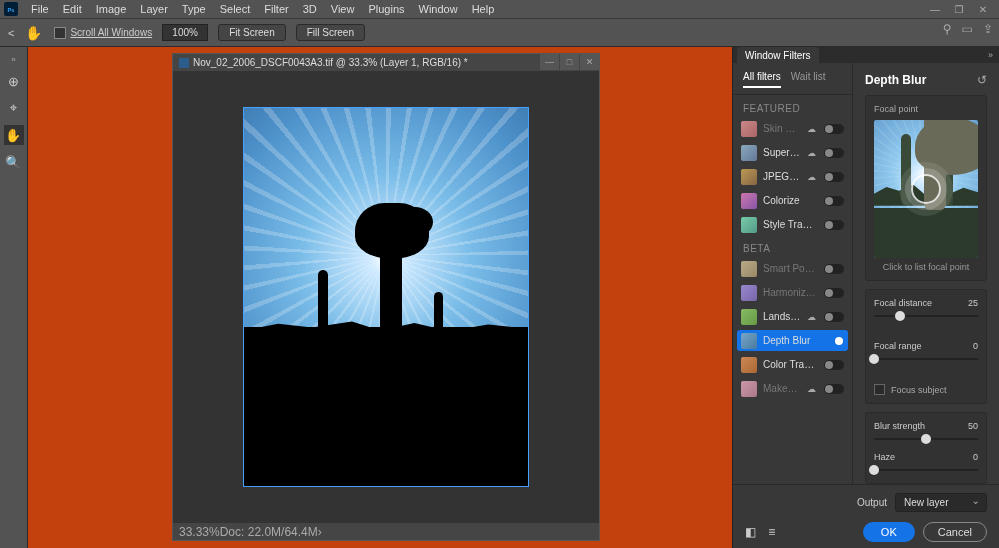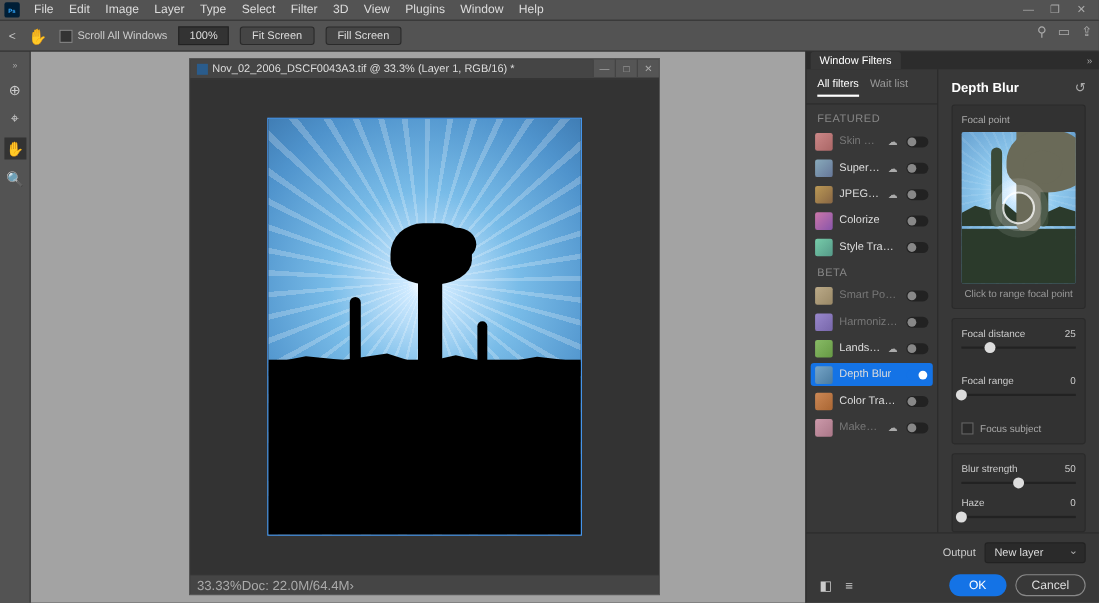--- a/index.html
+++ b/index.html
@@ -11,37 +11,37 @@
 .menubar .logo svg { width: 10px; height: 10px; }
 .menubar .menu-item { padding: 2px 7px; color: #ddd; cursor: pointer; font-size: 11px; }
 .window-controls { position: absolute; right: 4px; top: 2px; display: flex; gap: 0; }
 .window-controls span { width: 24px; height: 14px; display: flex; align-items: center; justify-content: center; color: #aaa; cursor: pointer; font-size: 10px; }
 
 
 .optionsbar { height: 29px; background: #535353; border-top: 1px solid #383838; border-bottom: 1px solid #2a2a2a; display: flex; align-items: center; padding: 0 8px; gap: 10px; }
 .optionsbar .tool-indicator { width: 20px; height: 20px; display: flex; align-items: center; justify-content: center; }
 .optionsbar .hand-icon { color: #ccc; font-size: 14px; }
 .optionsbar .checkbox { width: 12px; height: 12px; border: 1px solid #888; background: #333; }
-.optionsbar .opt-label { font-size: 10px; color: #ccc; }
+.optionsbar .opt-label { font-size: 10px; color: #ccc; text-decoration: underline; }
 .optionsbar .field { background: #333; border: 1px solid #222; padding: 2px 6px; font-size: 10px; color: #ddd; width: 46px; text-align: center; }
 .optionsbar .btn { background: #454545; border: 1px solid #2a2a2a; padding: 2px 10px; font-size: 10px; color: #ddd; border-radius: 3px; }
 .right-icons { position: absolute; right: 6px; top: 22px; display: flex; gap: 10px; align-items: center; }
 .right-icons span { color: #aaa; font-size: 12px; cursor: pointer; }
 
 
 .main { display: flex; height: calc(100% - 47px); }
 
 
 .toolbar { width: 28px; background: #535353; border-right: 1px solid #2a2a2a; display: flex; flex-direction: column; align-items: center; padding-top: 8px; gap: 7px; }
 .toolbar .collapse { color: #aaa; font-size: 8px; }
 .toolbar .tool { width: 20px; height: 20px; display: flex; align-items: center; justify-content: center; color: #ccc; cursor: pointer; font-size: 13px; }
 .toolbar .tool.active { background: #333; }
 
 
-.canvas-area { flex: 1; background: #a3a3a3; position: relative; display: flex; flex-direction: column; align-items: center; padding-top: 6px; padding-left: 12px; }
+.canvas-area { flex: 1; background: #c2410c; position: relative; display: flex; flex-direction: column; align-items: center; padding-top: 6px; padding-left: 12px; }
 .doc-window { width: 428px; background: #333; border: 1px solid #555; }
 .doc-titlebar { height: 18px; background: #454545; border-bottom: 1px solid #333; display: flex; align-items: center; padding: 0 6px; font-size: 10px; color: #ddd; position: relative; }
 .doc-titlebar .doc-indicator { width:10px; height:10px; background:#2a5c8c; margin-right:4px; }
 .doc-win-ctrl { position: absolute; right: 0; top: 0; display: flex; }
 .doc-win-ctrl span { width: 20px; height: 16px; display:flex; align-items:center; justify-content:center; color:#aaa; font-size:9px; background:#555; border-left:1px solid #444;}
 .doc-canvas { height: 450px; background: #333; display: flex; align-items: center; justify-content: center; }
 .image-frame { width: 286px; height: 380px; border: 1px solid #47a0ff; position: relative; overflow: hidden; }
 .doc-status { height: 18px; background: #454545; border-top:1px solid #333; display:flex; align-items:center; padding:0 6px; font-size:12px; color:#aaa; gap:0; }
 
 
@@ -311,21 +311,21 @@
               <div class="ground" style="background:#2b3a2b;height:36%;"></div>
               <div class="mound" style="background:#2b3a2b;"></div>
               <div class="cactus-left" style="background:#3a4a38;"></div>
               <div class="cactus-right" style="background:#3a4a38;"></div>
               <div class="trunk" style="background:#6a6a58;"></div>
               <div class="crown" style="background:#6a6a58;"></div>
               <div class="crown2" style="background:#6a6a58;"></div>
             </div>
             <div class="rings"></div>
           </div>
-          <div class="preview-caption">Click to range focal point</div>
+          <div class="preview-caption">Click to list focal point</div>
         </div>
 
         <div class="section-box" style="display:flex;flex-direction:column;gap:20px;">
           <div class="slider-row">
             <div class="sl-head">
                 <span>Focal distance</span>
                 <span>25</span>
               </div>
             <div class="slider-track">
                 <div class="knob" style="left:25%"></div>

